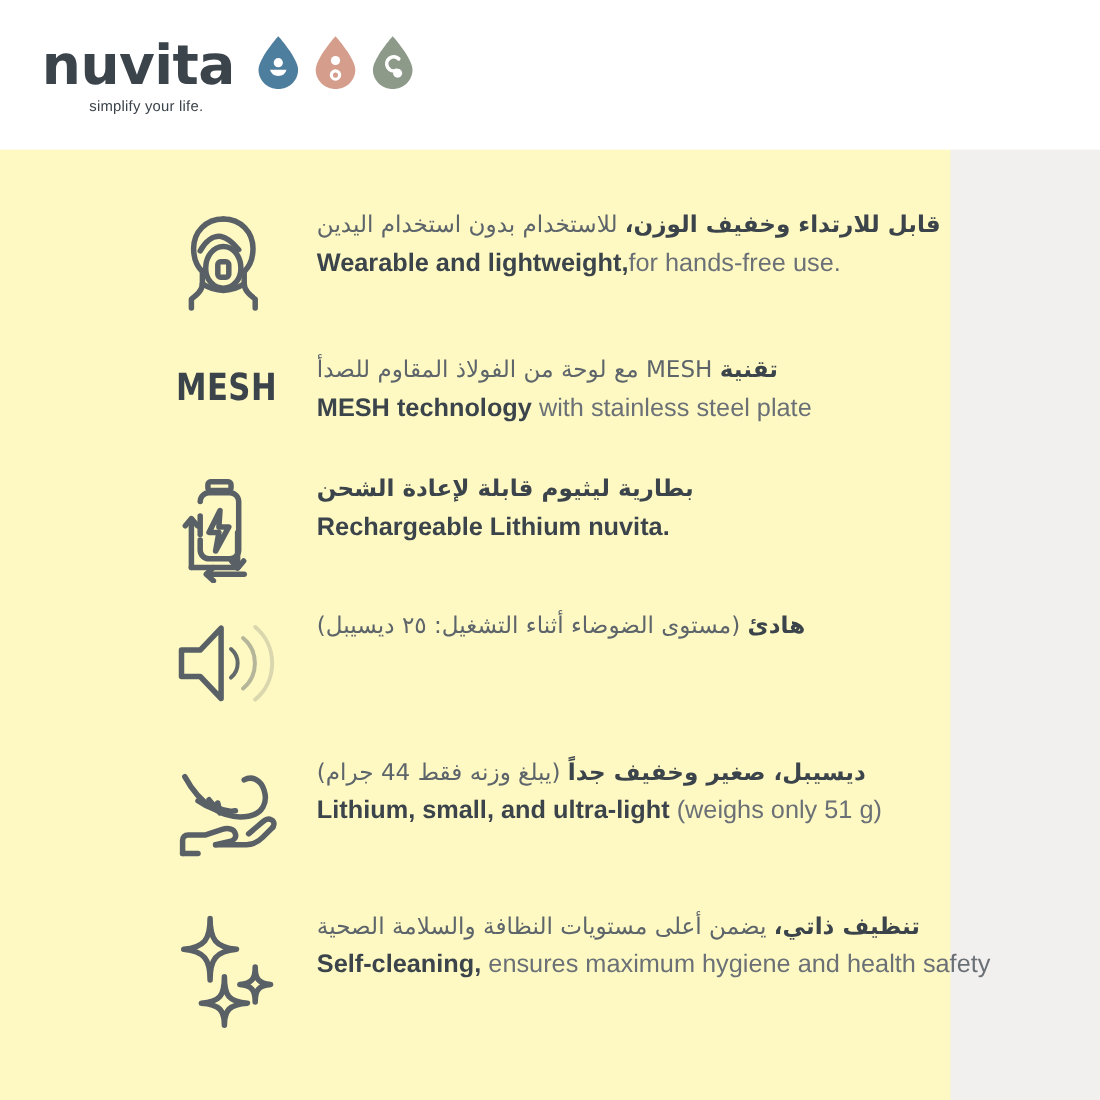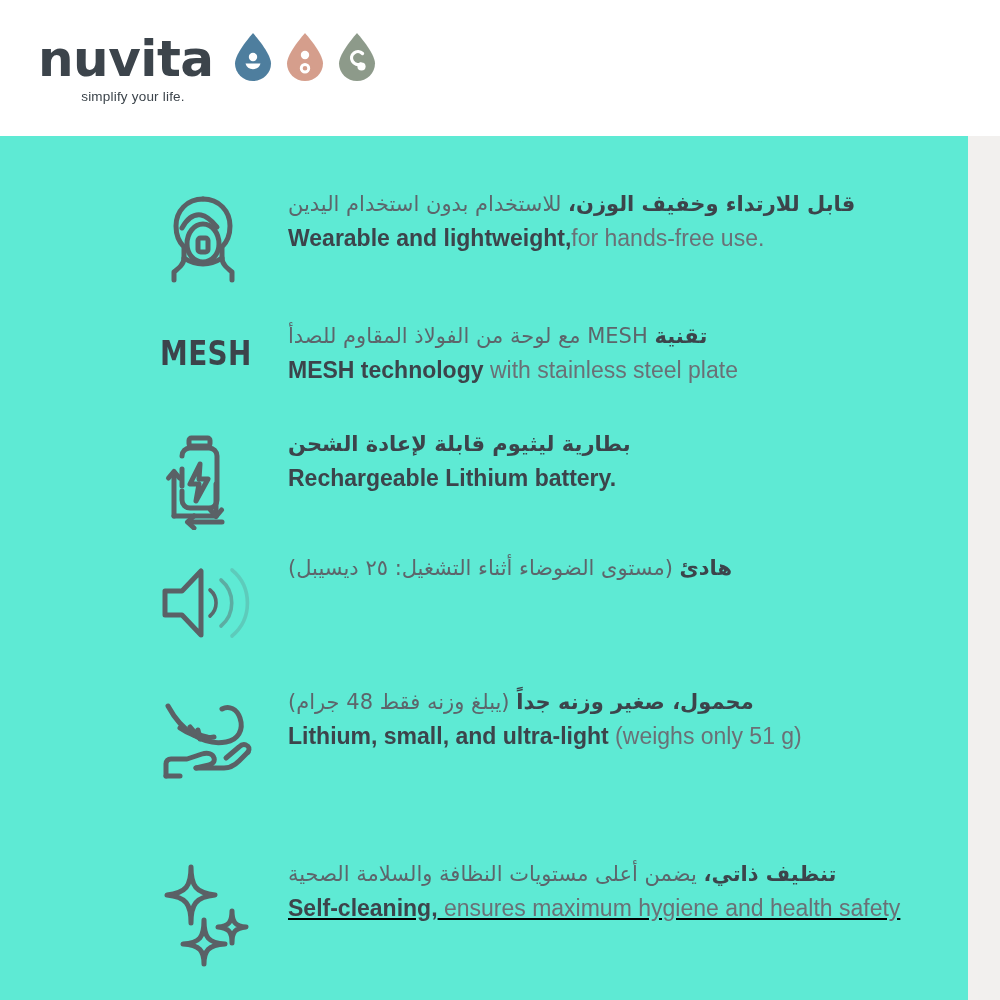--- a/index.html
+++ b/index.html
@@ -11,23 +11,23 @@
     width: 1000px;
     height: 1000px;
     overflow: hidden;
     background: #f2f0ee;
     font-family: "Liberation Sans", "DejaVu Sans", sans-serif;
     -webkit-font-smoothing: antialiased;
   }
 
   .page {
     position: relative;
-    width: 968px;
+    width: 864px;
     height: 1000px;
-    background: #5eead4;
+    background: #fef9c3;
   }
 
   
   .header {
     position: absolute;
     top: 0;
     left: 0;
     width: 1000px;
     height: 136px;
     background: #ffffff;
@@ -89,21 +89,21 @@
     left: 0;
     width: 1000px;
     display: flex;
     align-items: flex-start;
   }
   .feature-row[data-row="0"] { top: 54px; }
   .feature-row[data-row="1"] { top: 186px; }
   .feature-row[data-row="2"] { top: 294px; justify-content: flex-end; }
   .feature-row[data-row="3"] { top: 418px; }
   .feature-row[data-row="4"] { top: 552px; }
-  .feature-row[data-row="5"] { top: 724px; text-decoration: underline; }
+  .feature-row[data-row="5"] { top: 692px; }
 
   .icon-cell {
     width: 128px;
     margin-left: 160px;
     flex: 0 0 128px;
     display: flex;
     justify-content: flex-start;
     align-items: flex-start;
     padding-top: 4px;
   }
@@ -254,21 +254,21 @@
             <path d="M14 82 h42"></path>
             <path d="M56 82 V50"></path>
             <path d="M50.5 76 L56 82.5 L61.5 76"></path>
             <path d="M28 88 h34"></path>
             <path d="M34 82 L27.5 88 L34 94"></path>
           </g>
         </svg>
       </div>
       <div class="text-cell">
         <div class="line-ar"><span class="b">بطارية ليثيوم قابلة لإعادة الشحن</span><span></span></div>
-        <div class="line-en"><span class="b">Rechargeable Lithium battery.</span><span></span></div>
+        <div class="line-en"><span class="b">Rechargeable Lithium nuvita.</span><span></span></div>
       </div>
     </div>
 
     <div class="feature-row" data-row="3">
       <div class="icon-cell">
         <svg width="92" height="90" viewBox="0 0 92 90">
           <g class="stroke-icon" stroke-width="3.6">
             <path d="M5 33 H22 L41 13 V77 L22 57 H5 Z"></path>
           </g>
           <g fill="none" stroke="#5a6166" stroke-width="3.6" stroke-linecap="round">
@@ -292,21 +292,21 @@
             <path d="M30 35 C34 41 40 44 47 45"></path>
             <path d="M38 38 L40 47"></path>
             <path d="M6 84 L6 72 C6 69 8 67 11 67 L27 67 L42 62 C48 60 53 62 54 66 C55 69 53 72 49 73 L36 76"></path>
             <path d="M36 76 L64 76 C70 76 75 73 79 69 L88 60"></path>
             <path d="M88 60 C90 57 89 54 86 53 C84 52 81 53 79 55 L66 66"></path>
             <path d="M6 84 L20 84"></path>
           </g>
         </svg>
       </div>
       <div class="text-cell">
-        <div class="line-ar"><span class="b">محمول، صغير وزنه جداً</span><span> (يبلغ وزنه فقط 48 جرام)</span></div>
+        <div class="line-ar"><span class="b">ديسيبل، صغير وخفيف جداً</span><span> (يبلغ وزنه فقط 44 جرام)</span></div>
         <div class="line-en"><span class="b">Lithium, small, and ultra-light</span><span> (weighs only 51 g)</span></div>
       </div>
     </div>
 
     <div class="feature-row" data-row="5">
       <div class="icon-cell">
         <svg width="96" height="104" viewBox="0 0 96 104">
           <g class="stroke-icon" stroke-width="3.4">
             <path d="M31 3 C31 22 36 29 55 31 C36 33 31 40 31 59 C31 40 26 33 7 31 C26 29 31 22 31 3 Z"></path>
             <path d="M72 47 C72 58 75 62 86 63 C75 64 72 68 72 79 C72 68 69 64 58 63 C69 62 72 58 72 47 Z"></path>

